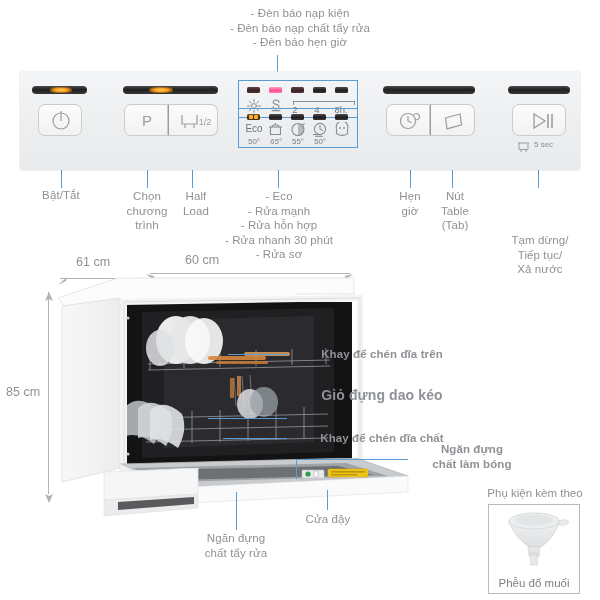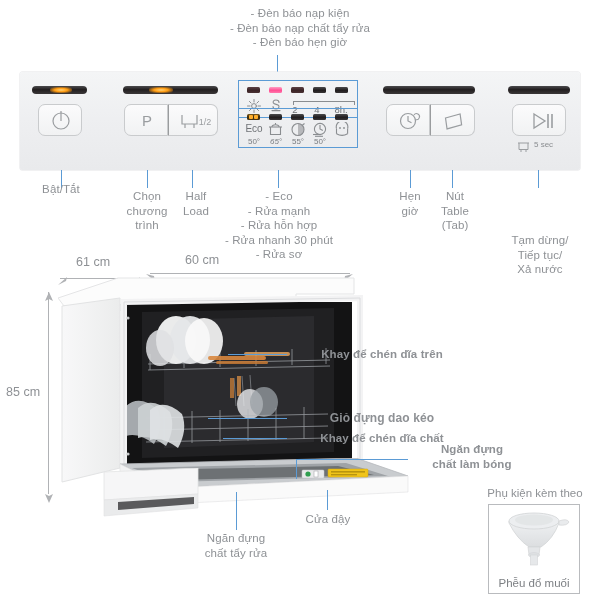--- a/index.html
+++ b/index.html
@@ -305,21 +305,21 @@
   </div>
 
   <div class="lead v" style="left:61px;  top:170px; height:18px;"></div>
   <div class="lead v" style="left:147px; top:170px; height:18px;"></div>
   <div class="lead v" style="left:192px; top:170px; height:18px;"></div>
   <div class="lead v" style="left:278px; top:170px; height:18px;"></div>
   <div class="lead v" style="left:410px; top:170px; height:18px;"></div>
   <div class="lead v" style="left:452px; top:170px; height:18px;"></div>
   <div class="lead v" style="left:538px; top:170px; height:18px;"></div>
 
-  <div class="abs anno center" style="left:16px; top:182px; width:90px;">Bật/Tắt</div>
+  <div class="abs anno center" style="left:16px; top:188px; width:90px;">Bật/Tắt</div>
   <div class="abs anno center" style="left:112px; top:189px; width:70px;">Chọn
 chương
 trình</div>
   <div class="abs anno center" style="left:168px; top:189px; width:56px;">Half
 Load</div>
   <div class="abs anno center" style="left:208px; top:189px; width:142px;">- Eco
 - Rửa mạnh
 - Rửa hỗn hợp
 - Rửa nhanh 30 phút
 - Rửa sơ</div>
@@ -475,21 +475,21 @@
       <polygon points="46,4 140,0 140,26 46,32" fill="#f6f6f7" stroke="#e3e4e5" stroke-width="0.8"></polygon>
       <polygon points="46,32 140,26 140,40 46,48" fill="#eaebec" stroke="#e0e1e2" stroke-width="0.6"></polygon>
       <polygon points="60,34 136,29 136,36 60,42" fill="#2a2a2c" opacity="0.75"></polygon>
     </svg>
   </div>
 
   <div class="lead h" style="left:228px; top:354px; width:59px;"></div>
   <div class="abs anno left" style="left:292px; top:347px; width:180px; font-size:11.5px;">Khay để chén dĩa trên</div>
 
   <div class="lead h" style="left:208px; top:418px; width:79px;"></div>
-  <div class="abs anno left" style="left:292px; top:411px; width:180px; font-size:12px;">Giỏ đựng dao kéo</div>
+  <div class="abs anno left" style="left:292px; top:388px; width:180px; font-size:14px;">Giỏ đựng dao kéo</div>
 
   <div class="lead h" style="left:223px; top:438px; width:64px;"></div>
   <div class="abs anno left" style="left:292px; top:431px; width:180px; font-size:11.5px;">Khay để chén dĩa chất</div>
 
   <div class="lead h" style="left:296px; top:459px; width:112px;"></div>
   <div class="lead v" style="left:296px; top:459px; height:20px;"></div>
   <div class="abs anno left" style="left:412px; top:442px; width:120px;">Ngăn đựng
 chất làm bóng</div>
 
   <div class="lead v" style="left:236px; top:492px; height:38px;"></div>

